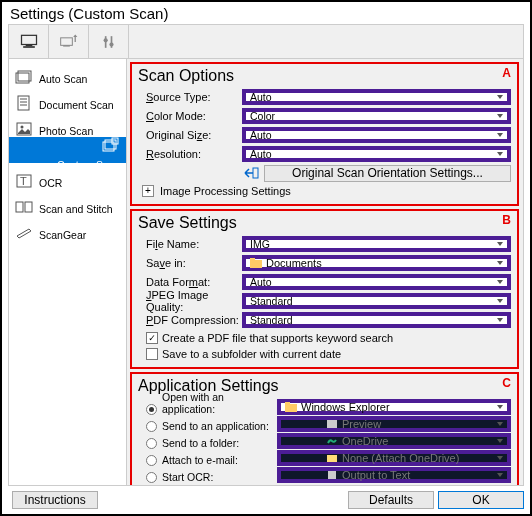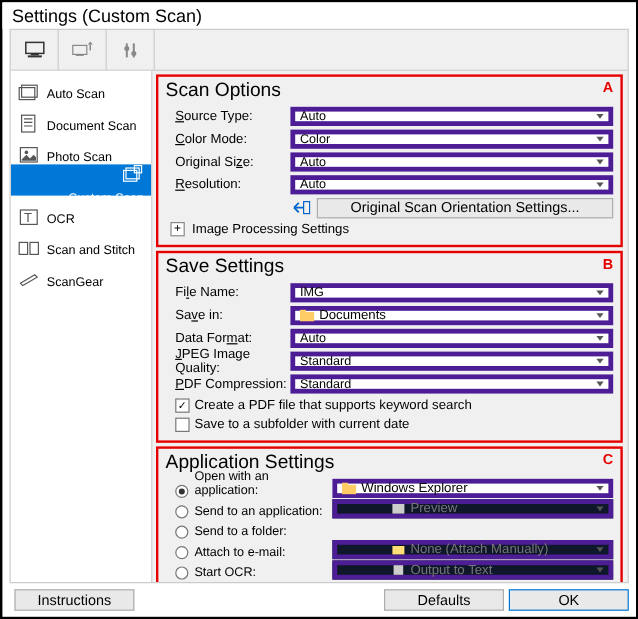--- a/index.html
+++ b/index.html
@@ -33,21 +33,21 @@
   .sub-row { display: flex; align-items: center; padding-left: 4px; height: 16px; }
   .plus { width: 12px; height: 12px; border: 1px solid #888; background: #fff; display: inline-flex; align-items: center; justify-content: center; margin-right: 6px; font-size: 10px; line-height: 1; }
   .chk-row { display: flex; align-items: center; height: 16px; padding-left: 8px; gap: 4px; }
   .chk { width: 12px; height: 12px; border: 1px solid #777; background: #fff; display: inline-flex; align-items: center; justify-content: center; font-size: 9px; }
   .rad-row { display: flex; align-items: flex-end; height: 17px; padding-left: 8px; }
   .rad { width: 11px; height: 11px; border: 1px solid #777; border-radius: 50%; background: #fff; margin-right: 5px; display: inline-flex; align-items: center; justify-content: center; }
   .rad.sel::after { content: ""; width: 5px; height: 5px; background: #333; border-radius: 50%; }
   .rad-lbl { width: 115px; font-size: 10.5px; }
   .footer { position: absolute; bottom: 4px; left: 6px; right: 6px; height: 20px; display: flex; align-items: center; }
   .footer .spacer { flex: 1; }
-  .footer .btn { width: 100px; height: 18px; margin-left: 4px; }
+  .footer .btn { width: 86px; height: 18px; margin-left: 4px; }
   .footer .btn.primary { border: 1.5px solid #0078d7; }
 </style>
 </head>
 <body>
 <div class="outer-border">
   <div class="title-bar">Settings (Custom Scan)</div>
 
   <div class="content">
     <div class="toolbar">
       <div class="tool-btn">
@@ -262,29 +262,35 @@
             <div class="dd disabled" style="flex:1">
                 <span class="fic"><svg viewBox="0 0 12 10">
                     <rect x="1" y="1" width="10" height="8" fill="#ccc"></rect>
                   </svg></span>
                 <span>Preview</span>
               </div>
           </div>
           <div class="rad-row">
             <span class="rad"></span>
             <span class="rad-lbl">Send to a folder:</span>
+            <div class="dd disabled" style="flex:1">
+                <span class="fic"><svg viewBox="0 0 12 10">
+                    <path d="M2 7 Q4 3 6 5 Q8 7 10 4" stroke="#2a7" fill="none" stroke-width="2"></path>
+                  </svg></span>
+                <span>OneDrive</span>
+              </div>
           </div>
           <div class="rad-row">
             <span class="rad"></span>
             <span class="rad-lbl">Attach to e-mail:</span>
             <div class="dd disabled" style="flex:1">
                 <span class="fic"><svg viewBox="0 0 12 10">
                     <rect x="1" y="2" width="10" height="7" fill="#fd7"></rect>
                   </svg></span>
-                <span>None (Attach Manually)</span>
+                <span>None (Attach OneDrive)</span>
               </div>
           </div>
           <div class="rad-row">
             <span class="rad"></span>
             <span class="rad-lbl">Start OCR:</span>
             <div class="dd disabled" style="flex:1">
                 <span class="fic"><svg viewBox="0 0 12 10">
                     <rect x="2" y="1" width="8" height="8" fill="#ccc"></rect>
                   </svg></span>
                 <span>Output to Text</span>

